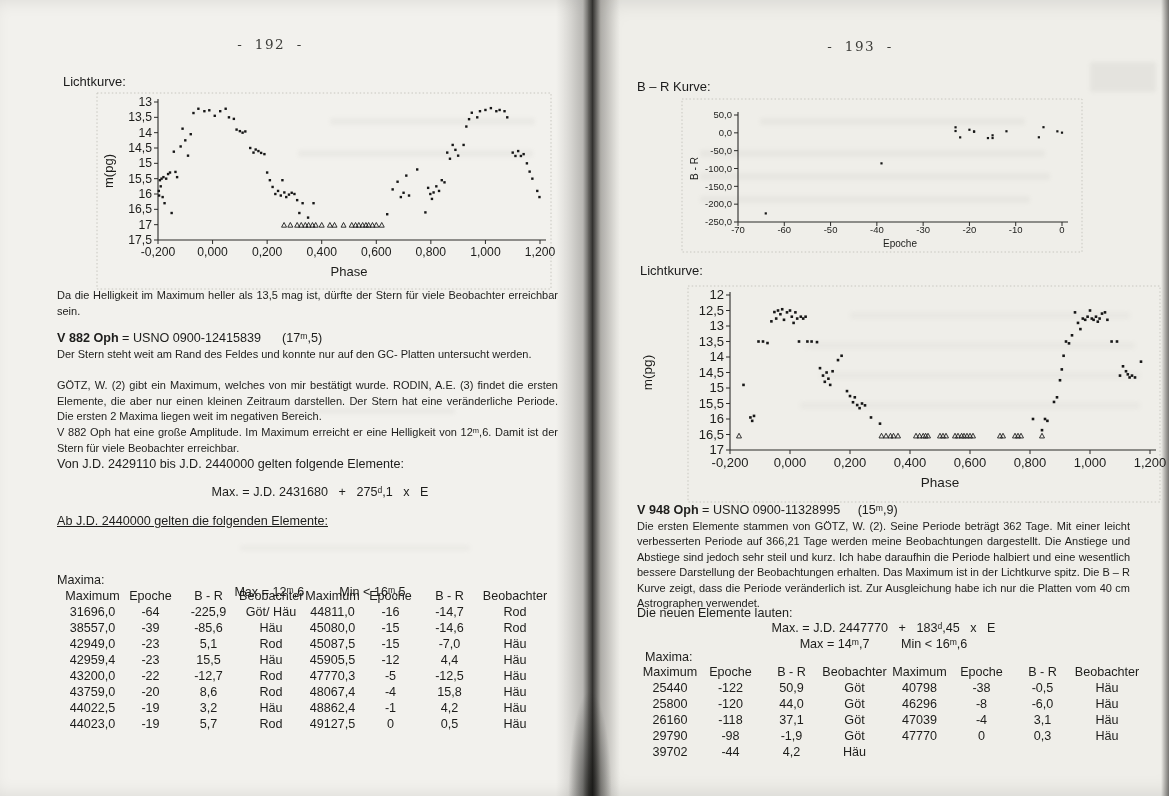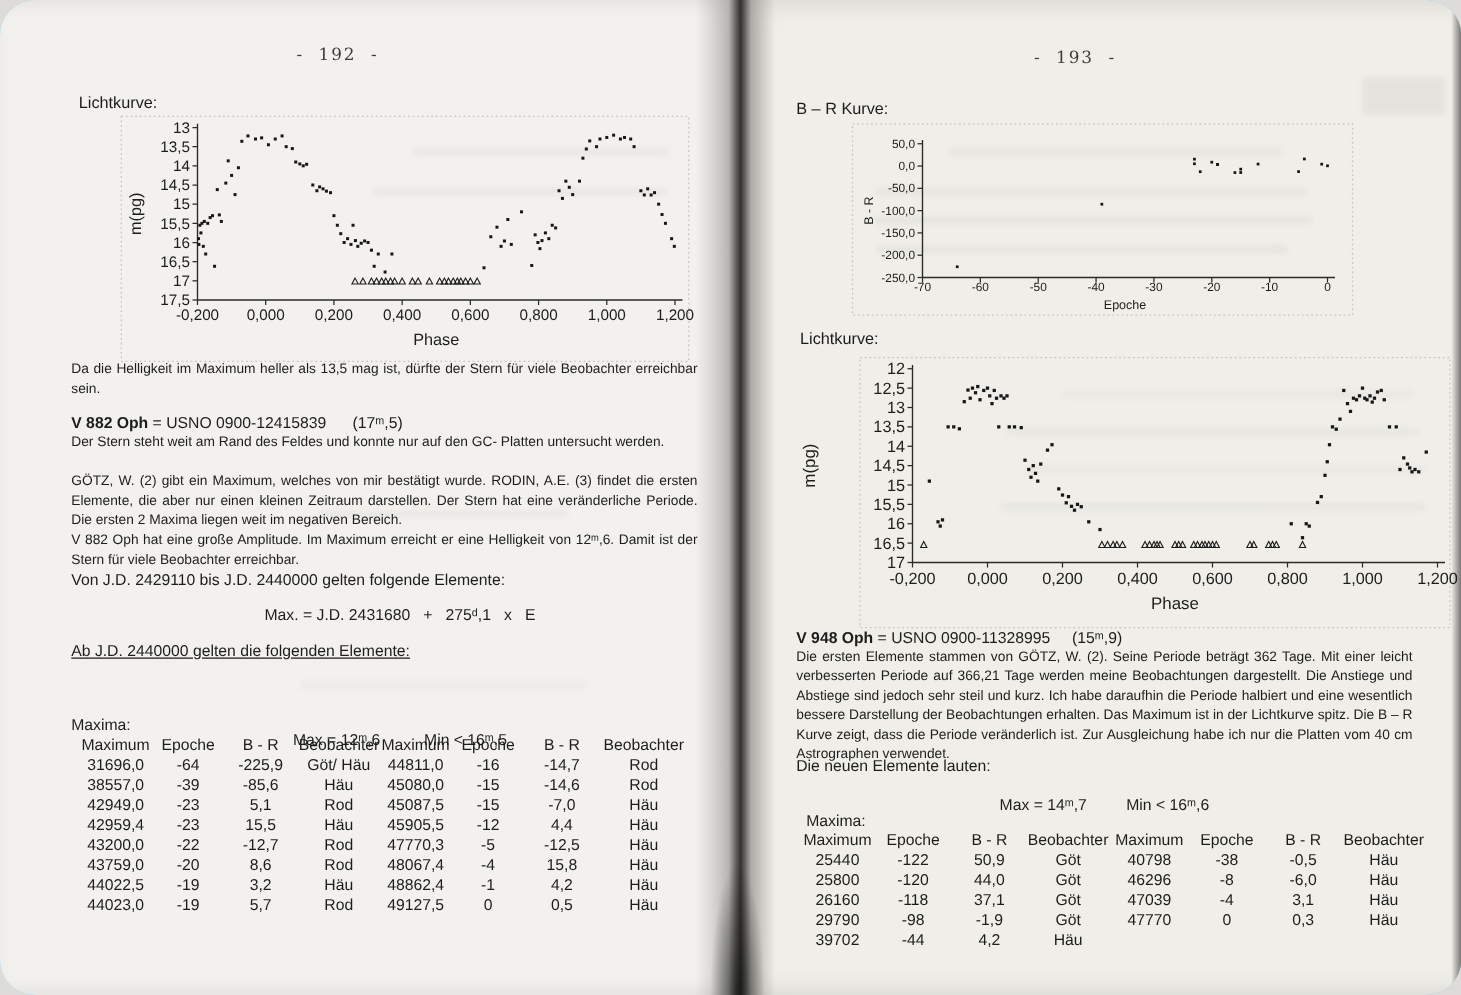--- a/index.html
+++ b/index.html
@@ -1,17 +1,17 @@
 <!DOCTYPE html>
 <html><head>
 <meta charset="utf-8">
 <style>
   html,body{margin:0;padding:0;background:#dddcd8;}
   .canvas{position:relative;width:1169px;height:796px;overflow:hidden;
-          background:#7dd3fc;font-family:"Liberation Sans","DejaVu Sans",sans-serif;color:#1b1b1b;border-radius:28px;}
+          background:#7dd3fc;font-family:"Liberation Sans","DejaVu Sans",sans-serif;color:#1b1b1b;}
   .page{position:absolute;top:0;height:796px;}
   .page-left{left:0;width:588px;background:#f2f1ed;box-shadow:inset -8px 0 18px rgba(0,0,0,0.10);}
   .page-right{left:588px;width:581px;background:#efeee9;box-shadow:inset 14px 0 22px rgba(0,0,0,0.13);}
   .pageno{position:absolute;font-family:"DejaVu Serif","Liberation Serif",serif;font-size:13.5px;
           letter-spacing:1.5px;color:#3c3c38;white-space:pre;}
   .lbl{position:absolute;font-size:13px;}
   .para{position:absolute;font-size:11px;line-height:15.6px;text-align:justify;color:#1d1d1b;}
   .line{position:absolute;font-size:12.6px;white-space:pre;color:#1d1d1b;}
   .b{font-weight:bold;}
   .formula{position:absolute;text-align:center;font-size:12.6px;white-space:pre;color:#1d1d1b;}
@@ -524,20 +524,21 @@
       <path d="M383 175.25 L380.5 179.95000000000002 L385.5 179.95000000000002 Z" fill="none" stroke="#1c1c1c" stroke-width="0.9"></path>
       <path d="M386 175.25 L383.5 179.95000000000002 L388.5 179.95000000000002 Z" fill="none" stroke="#1c1c1c" stroke-width="0.9"></path>
       <path d="M407 175.25 L404.5 179.95000000000002 L409.5 179.95000000000002 Z" fill="none" stroke="#1c1c1c" stroke-width="0.9"></path>
     </svg>
 
   <div class="line" style="left:637px;top:503px;"><span class="b">V 948 Oph</span><span> = USNO 0900-11328995     (15ᵐ,9)</span></div>
 
   <div class="para" style="left:637px;top:519px;width:493px;line-height:15.4px;">Die ersten Elemente stammen von GÖTZ, W. (2). Seine Periode beträgt 362 Tage. Mit einer leicht verbesserten Periode auf 366,21 Tage werden meine Beobachtungen dargestellt. Die Anstiege und Abstiege sind jedoch sehr steil und kurz. Ich habe daraufhin die Periode halbiert und eine wesentlich bessere Darstellung der Beobachtungen erhalten. Das Maximum ist in der Lichtkurve spitz. Die B – R Kurve zeigt, dass die Periode veränderlich ist. Zur Ausgleichung habe ich nur die Platten vom 40 cm Astrographen verwendet.</div>
   <div class="line" style="left:637px;top:606px;">Die neuen Elemente lauten:</div>
 
+  <div class="formula" style="left:637px;top:621px;width:493px;">Max. = J.D. 2447770   +   183ᵈ,45   x   E</div>
   <div class="formula" style="left:637px;top:637px;width:493px;">Max = 14ᵐ,7         Min &lt; 16ᵐ,6</div>
 
   <div class="line" style="left:645px;top:650px;">Maxima:</div>
 
   <div class="maxtable" style="left: 640px; top: 664px; grid-template-columns: 60px 61px 61px 65px 65px 59px 63px 66px;">
       <div>Maximum</div>
       <div>Epoche</div>
       <div>B - R</div>
       <div>Beobachter</div>
       <div>Maximum</div>

